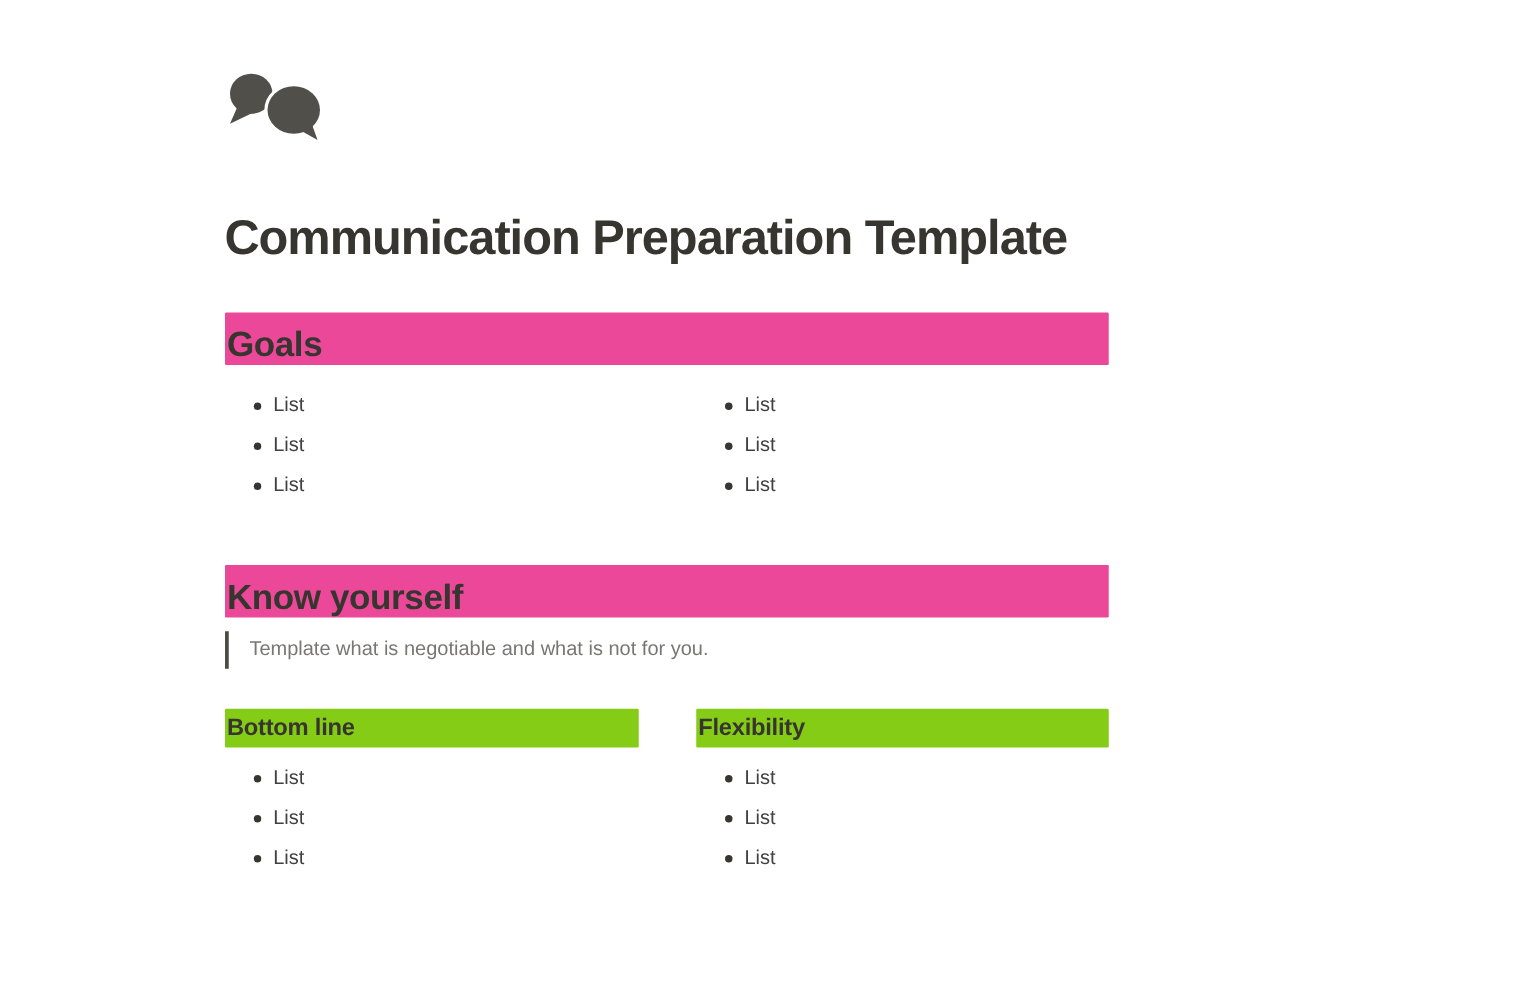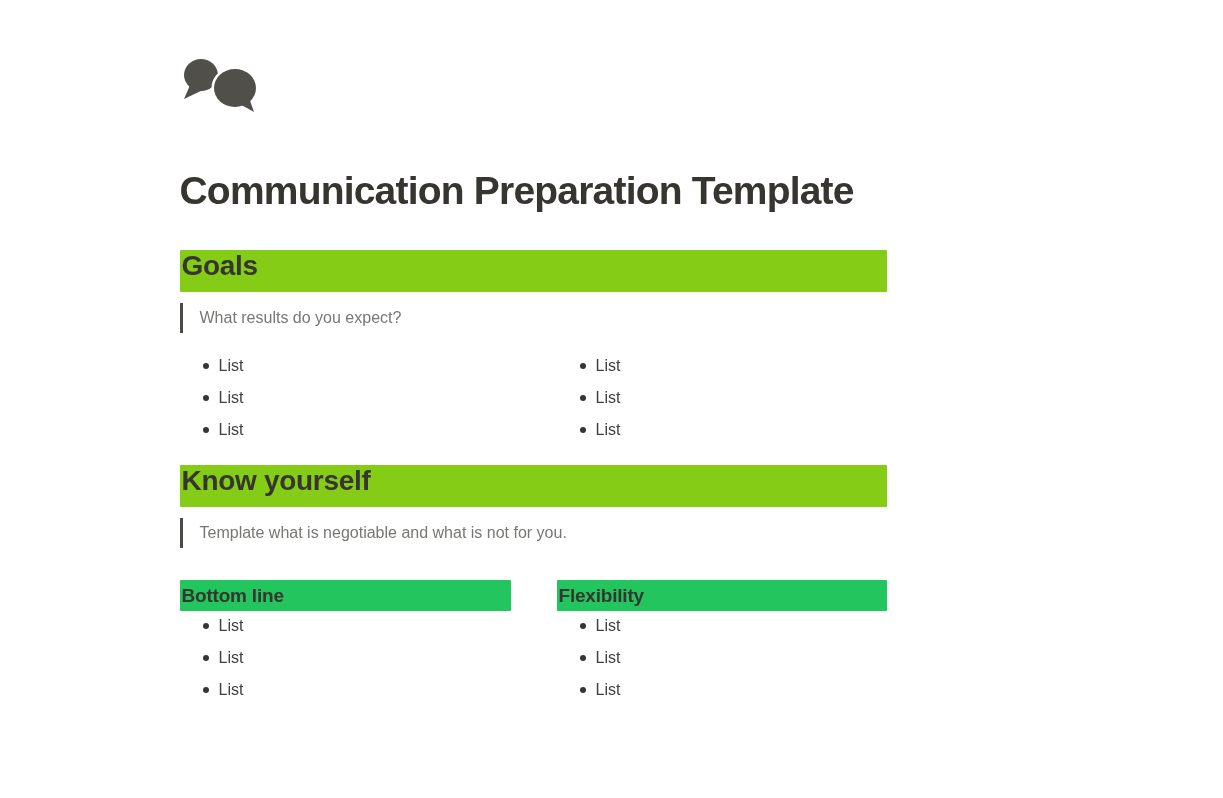--- a/index.html
+++ b/index.html
@@ -31,23 +31,23 @@
     font-size: 39px;
     line-height: 48px;
     font-weight: 700;
     letter-spacing: -0.8px;
     white-space: nowrap;
     color: #37352f;
   }
   .section-banner {
     margin-top: 35px;
     height: 42px;
-    background: #84cc16;
-    display: flex;
-    align-items: flex-start;
+    background: #ec4899;
+    display: flex;
+    align-items: flex-end;
     border-radius: 1px;
   }
   .section-banner h2 {
     margin: 0;
     padding-left: 2px;
     font-size: 28px;
     font-weight: 700;
     letter-spacing: -0.3px;
     color: #37352f;
   }
@@ -63,24 +63,24 @@
   }
   .columns {
     display: flex;
     margin-top: 18px;
   }
   .columns.with-headers { margin-top: 32px; }
   .col { width: 331px; }
   .col + .col { margin-left: 46px; width: 330px; }
   .col-header {
     height: 31px;
-    background: #22c55e;
+    background: #84cc16;
     display: flex;
     align-items: center;
-    margin-bottom: 0;
+    margin-bottom: 10px;
     border-radius: 1px;
   }
   .col-header h3 {
     margin: 0;
     padding-left: 2px;
     font-size: 19px;
     font-weight: 700;
     letter-spacing: -0.2px;
     color: #37352f;
   }
@@ -95,21 +95,21 @@
     color: #404040;
   }
   .bullet {
     width: 6px;
     height: 6px;
     border-radius: 50%;
     background: #37352f;
     margin-right: 10px;
     flex: 0 0 auto;
   }
-  .section-know { margin-top: 18px; }
+  .section-know { margin-top: 46px; }
 </style>
 </head>
 <body>
 
 <div class="page">
   <div class="content">
 
     <svg class="page-icon" viewBox="0 0 80 58" xmlns="http://www.w3.org/2000/svg">
       <g fill="#514f4a">
         <ellipse cx="21" cy="20" rx="17" ry="16"></ellipse>
@@ -124,21 +124,20 @@
         <path d="M58 48 L74 57 L68 40 Z"></path>
       </g>
     </svg>
 
     <h1 class="page-title">Communication Preparation Template</h1>
 
     <div class="section-banner">
       <h2>Goals</h2>
     </div>
 
-    <div class="quote">What results do you expect?</div>
 
     <div class="columns">
       <div class="col">
         <ul class="list">
           <li class="list-item">
             <span class="bullet"></span>
             <span>List</span>
           </li>
           <li class="list-item">
             <span class="bullet"></span>

